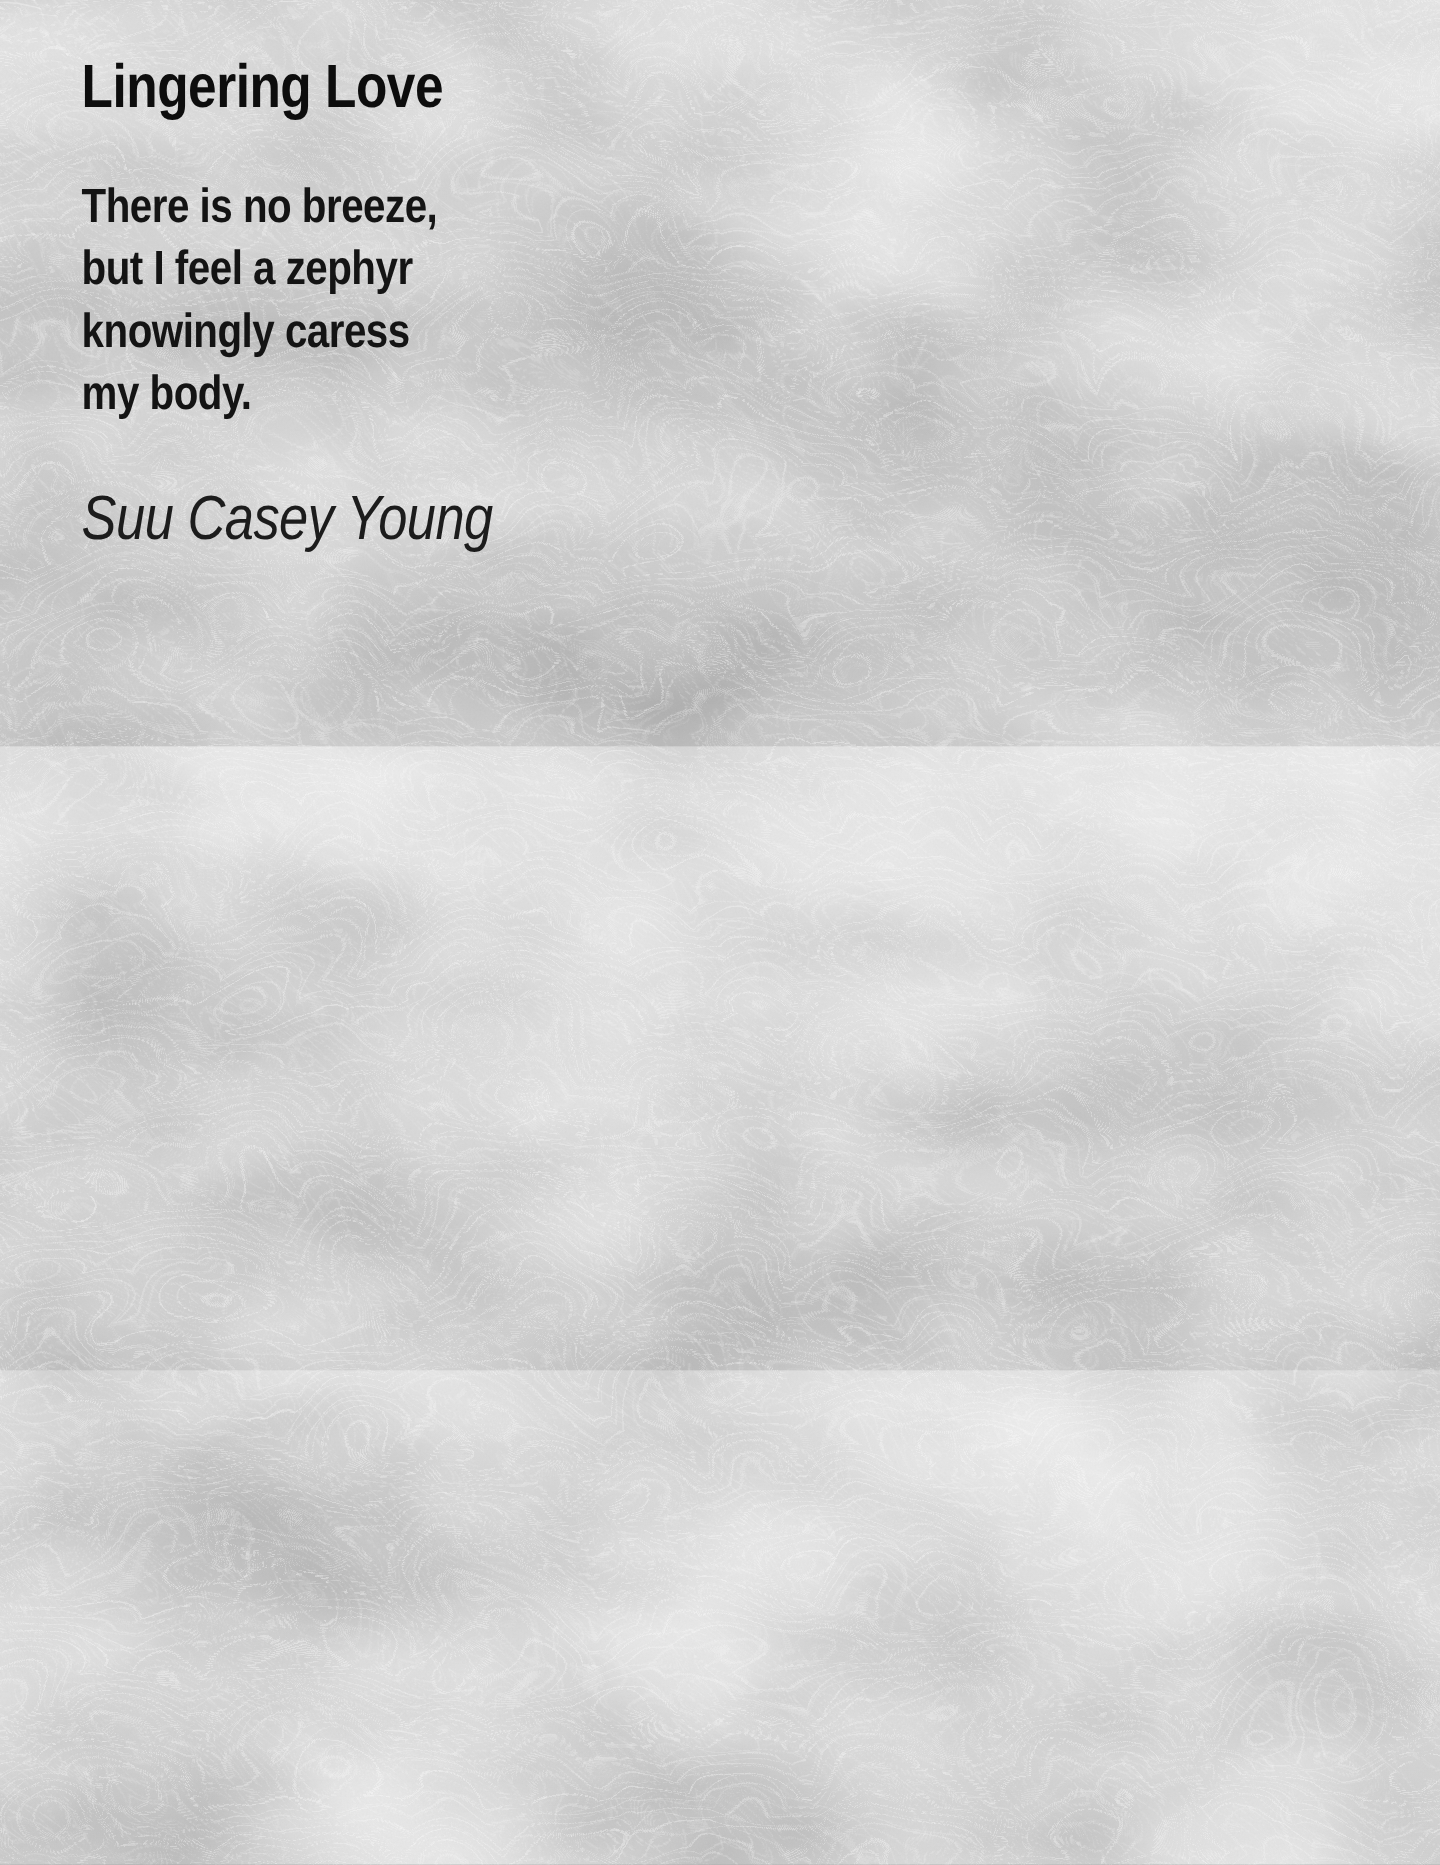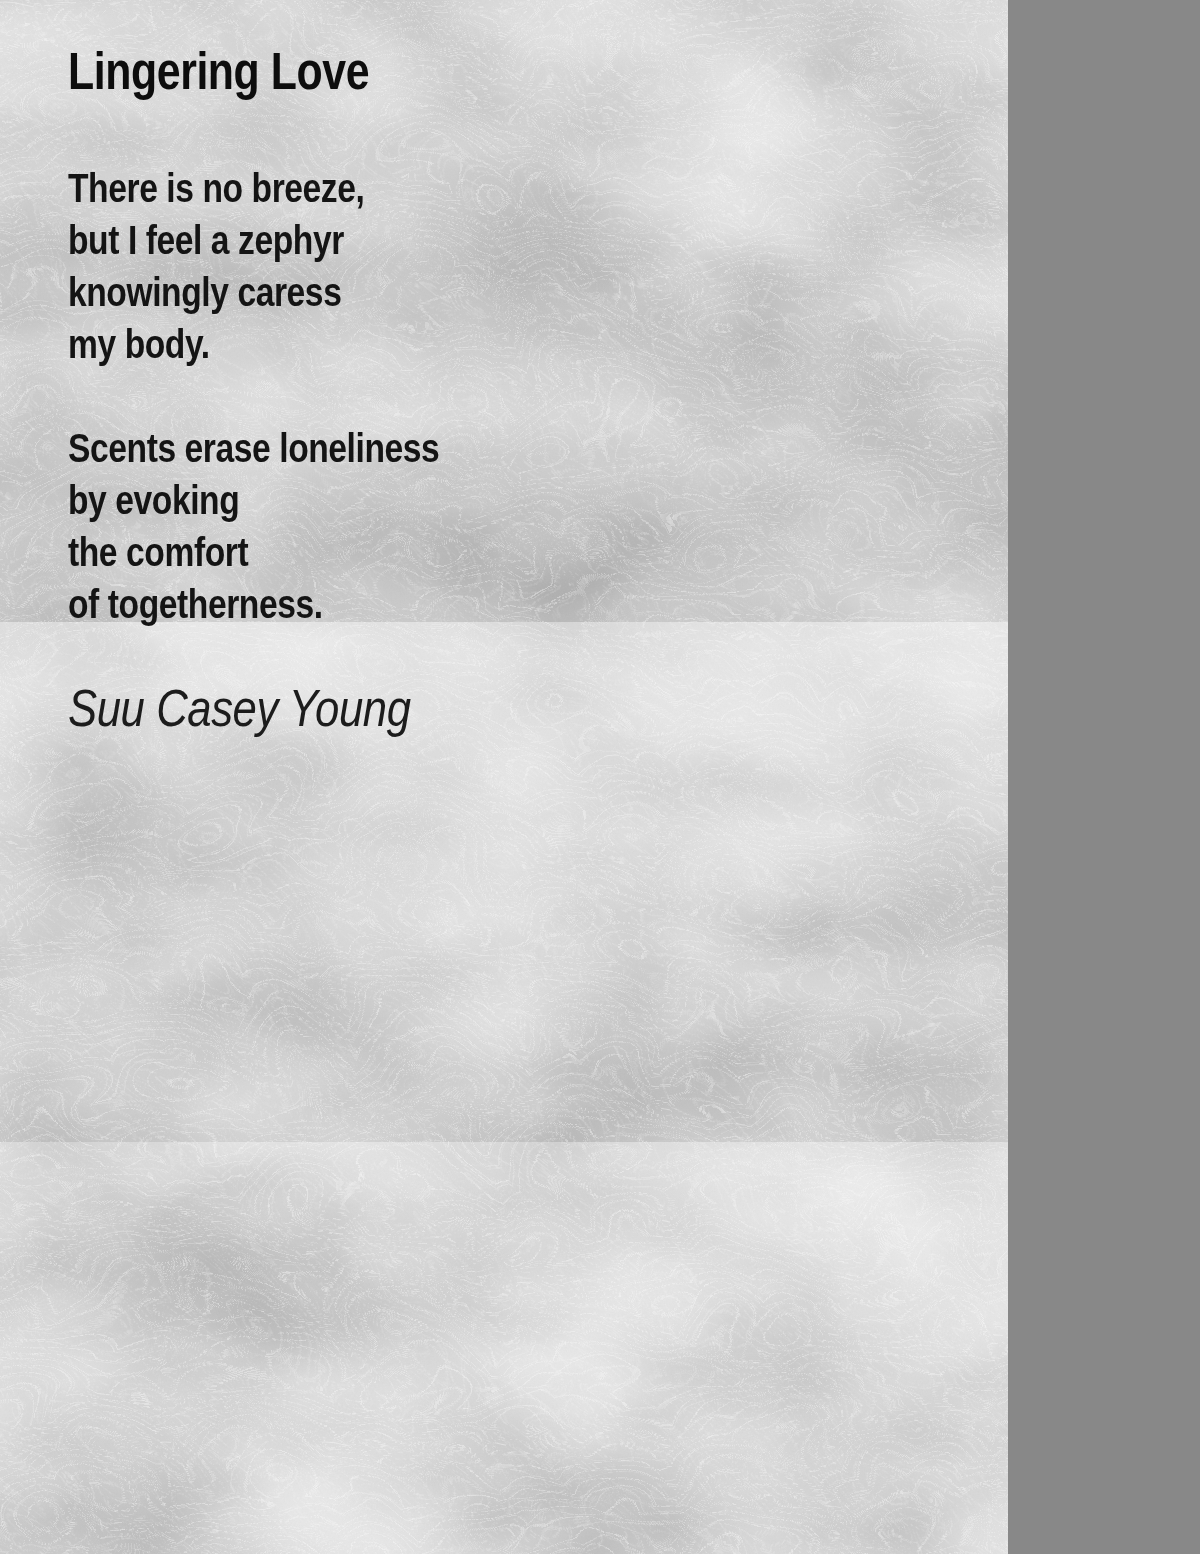--- a/index.html
+++ b/index.html
@@ -2,21 +2,21 @@
 <html><head>
 <meta charset="utf-8">
 <style>
   html, body {
     margin: 0;
     padding: 0;
     background: #888;
   }
   .page {
     position: relative;
-    width: 1008px;
+    width: 1200px;
     height: 1554px;
     overflow: hidden;
     background: #cccccc;
     font-family: "Liberation Sans", sans-serif;
   }
   .bg {
     position: absolute;
     left: 0;
     top: 0;
     width: 1200px;
@@ -31,21 +31,21 @@
   }
   .title {
     margin: 42px 0 0 0;
     font-weight: bold;
     font-size: 51px;
     line-height: 60px;
     color: #0d0d0d;
     letter-spacing: -0.5px;
   }
   .poem {
-    margin-top: 60px;
+    margin-top: 44px;
   }
   .stanza {
     margin: 0 0 52px 0;
   }
   .stanza:last-child {
     margin-bottom: 0;
   }
   .line {
     font-weight: bold;
     font-size: 40px;
@@ -149,23 +149,17 @@
   <div class="content">
     <h1 class="title condensed">Lingering Love</h1>
 
     <div class="poem">
       <div class="stanza">
         <div class="line condensed">There is no breeze,</div>
         <div class="line condensed">but I feel a zephyr</div>
         <div class="line condensed">knowingly caress</div>
         <div class="line condensed">my body.</div>
       </div>
-      <div class="stanza">
-        <div class="line condensed">Scents erase loneliness</div>
-        <div class="line condensed">by evoking</div>
-        <div class="line condensed">the comfort</div>
-        <div class="line condensed">of togetherness.</div>
-      </div>
     </div>
 
     <div class="author condensed">Suu Casey Young</div>
   </div>
 </div>
 
 </body></html>

